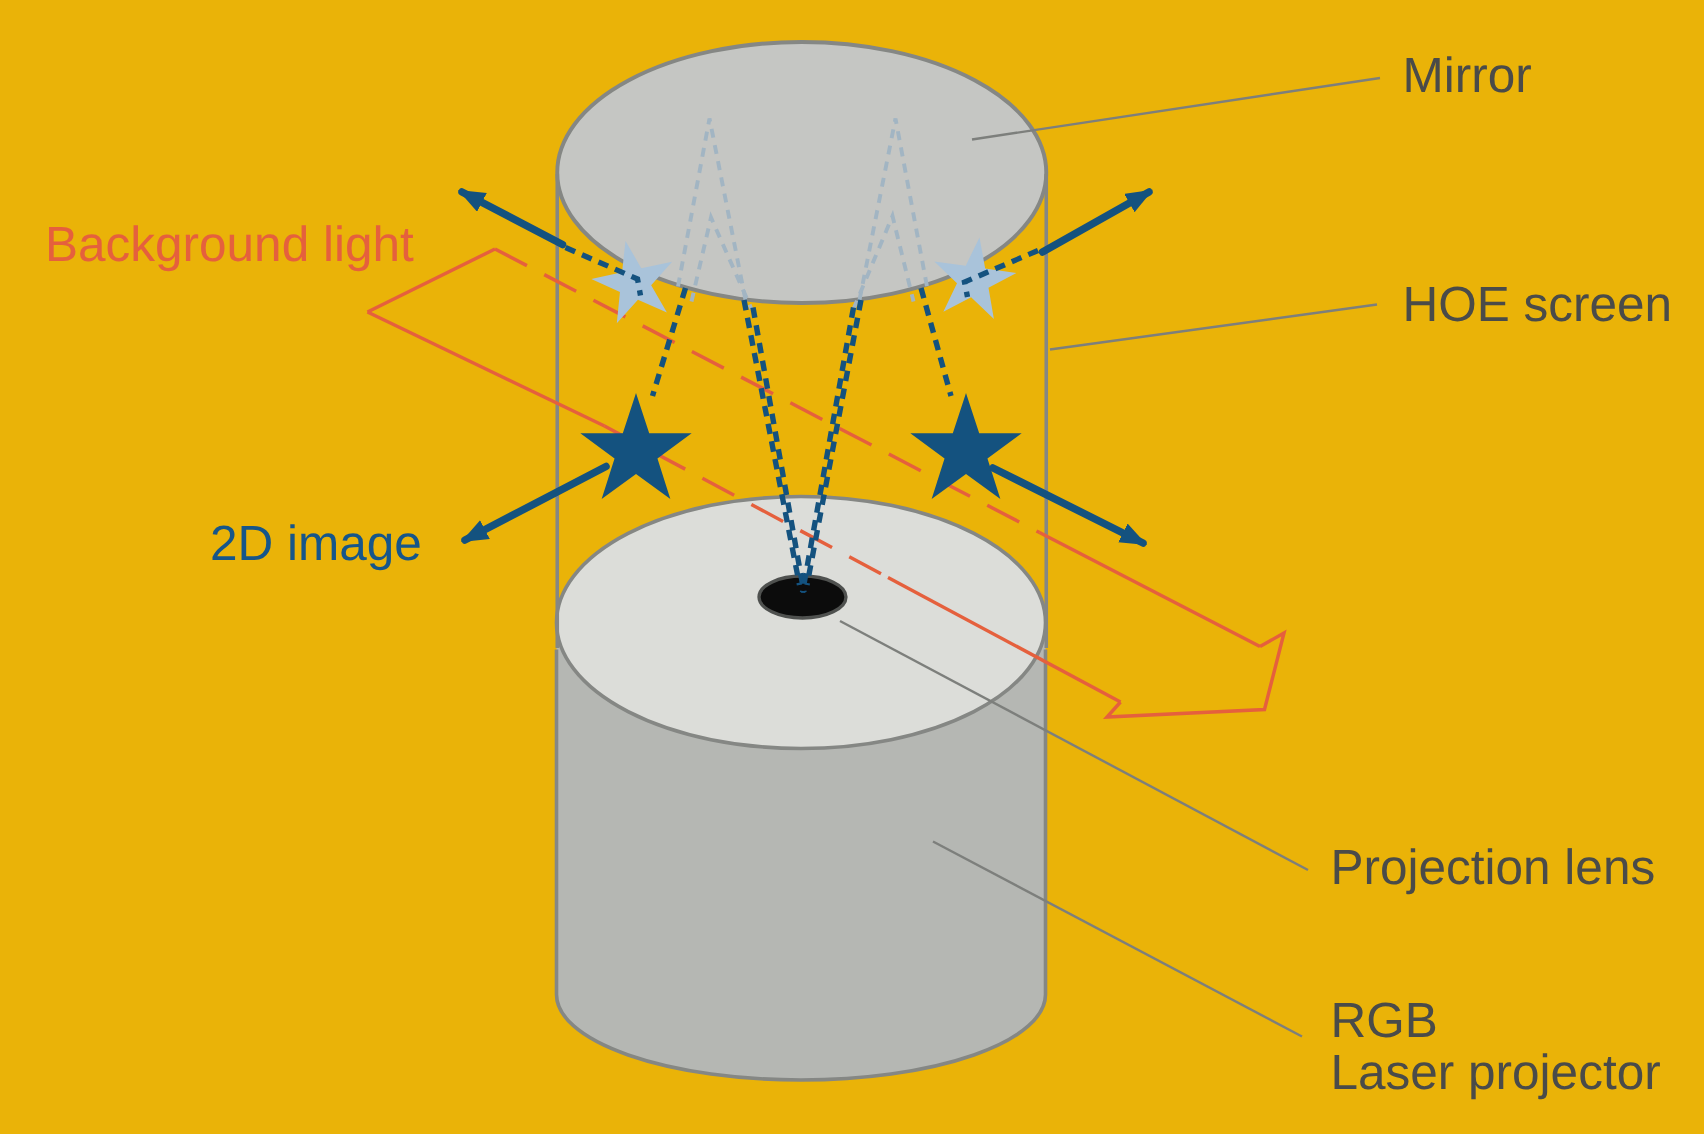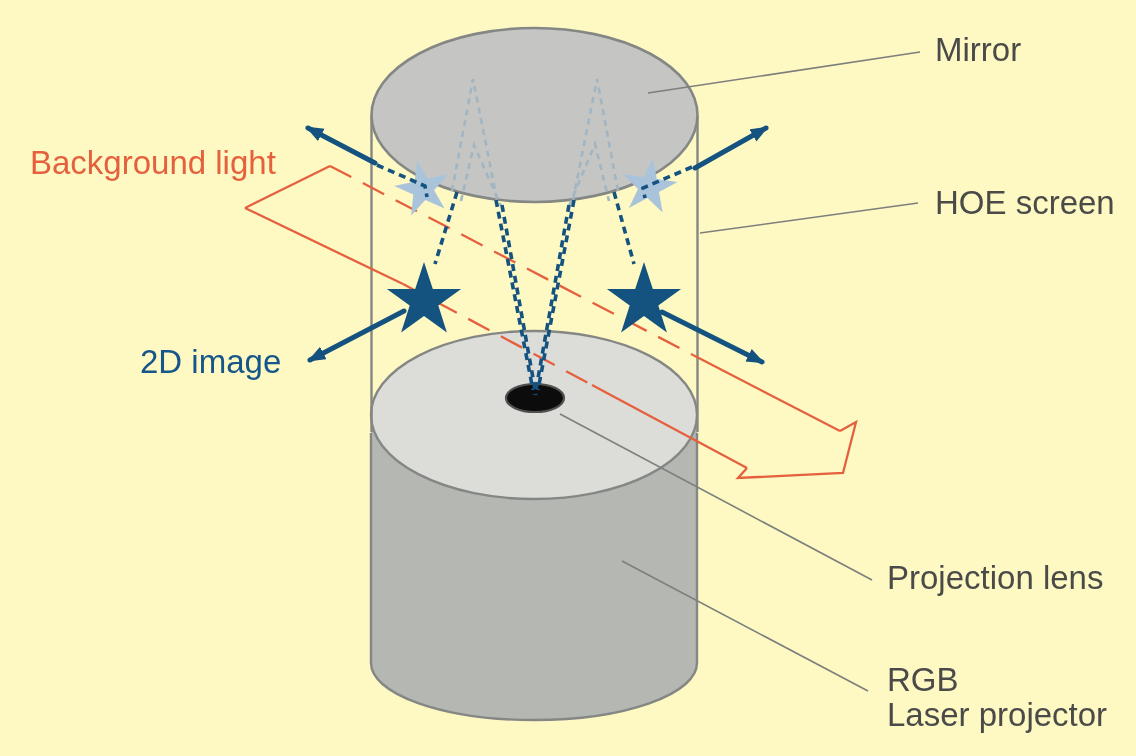--- a/index.html
+++ b/index.html
@@ -1,16 +1,16 @@
 <!DOCTYPE html>
 <html style="--background: #ffffff; --navy: #14527f; --text_navy: #16568a; --orange: #e5603d; --muted_star: #a9c3da; --muted_ray: #a2b5c3; --mirror_gray: #c5c6c3; --cylinder_top: #dcddd9; --cylinder_body: #b5b7b3; --outline_gray: #858784; --leader_gray: #7d7f7c; --label_gray: #4a4b49; --lens_black: #0c0c0c; --lens_ring: #4f514f;"><head>
 <meta charset="utf-8">
 <style>
   html,body{margin:0;padding:0;background:#ffffff;}
-  .stage{position:relative;width:1136px;height:756px;background:#fef9c3;overflow:hidden;
+  .stage{position:relative;width:1136px;height:756px;background:#eab308;overflow:hidden;
          font-family:"Liberation Sans",sans-serif;}
   svg{display:block}
   
   .mirror-fill{fill:var(--mirror_gray);stroke:var(--outline_gray);stroke-width:2.6px;}
   .cyl-top{fill:var(--cylinder_top);stroke:var(--outline_gray);stroke-width:2.4px;}
   .cyl-body{fill:var(--cylinder_body);}
   .cyl-edge{stroke:var(--outline_gray);stroke-width:2.4px;fill:none;}
   .wall{stroke:var(--outline_gray);stroke-width:2.4px;fill:none;}
   .lens{fill:var(--lens_black);stroke:var(--lens_ring);stroke-width:2.2px;}
   .muted-ray{stroke:var(--muted_ray);stroke-width:2.6px;fill:none;stroke-dasharray:6 5;}

